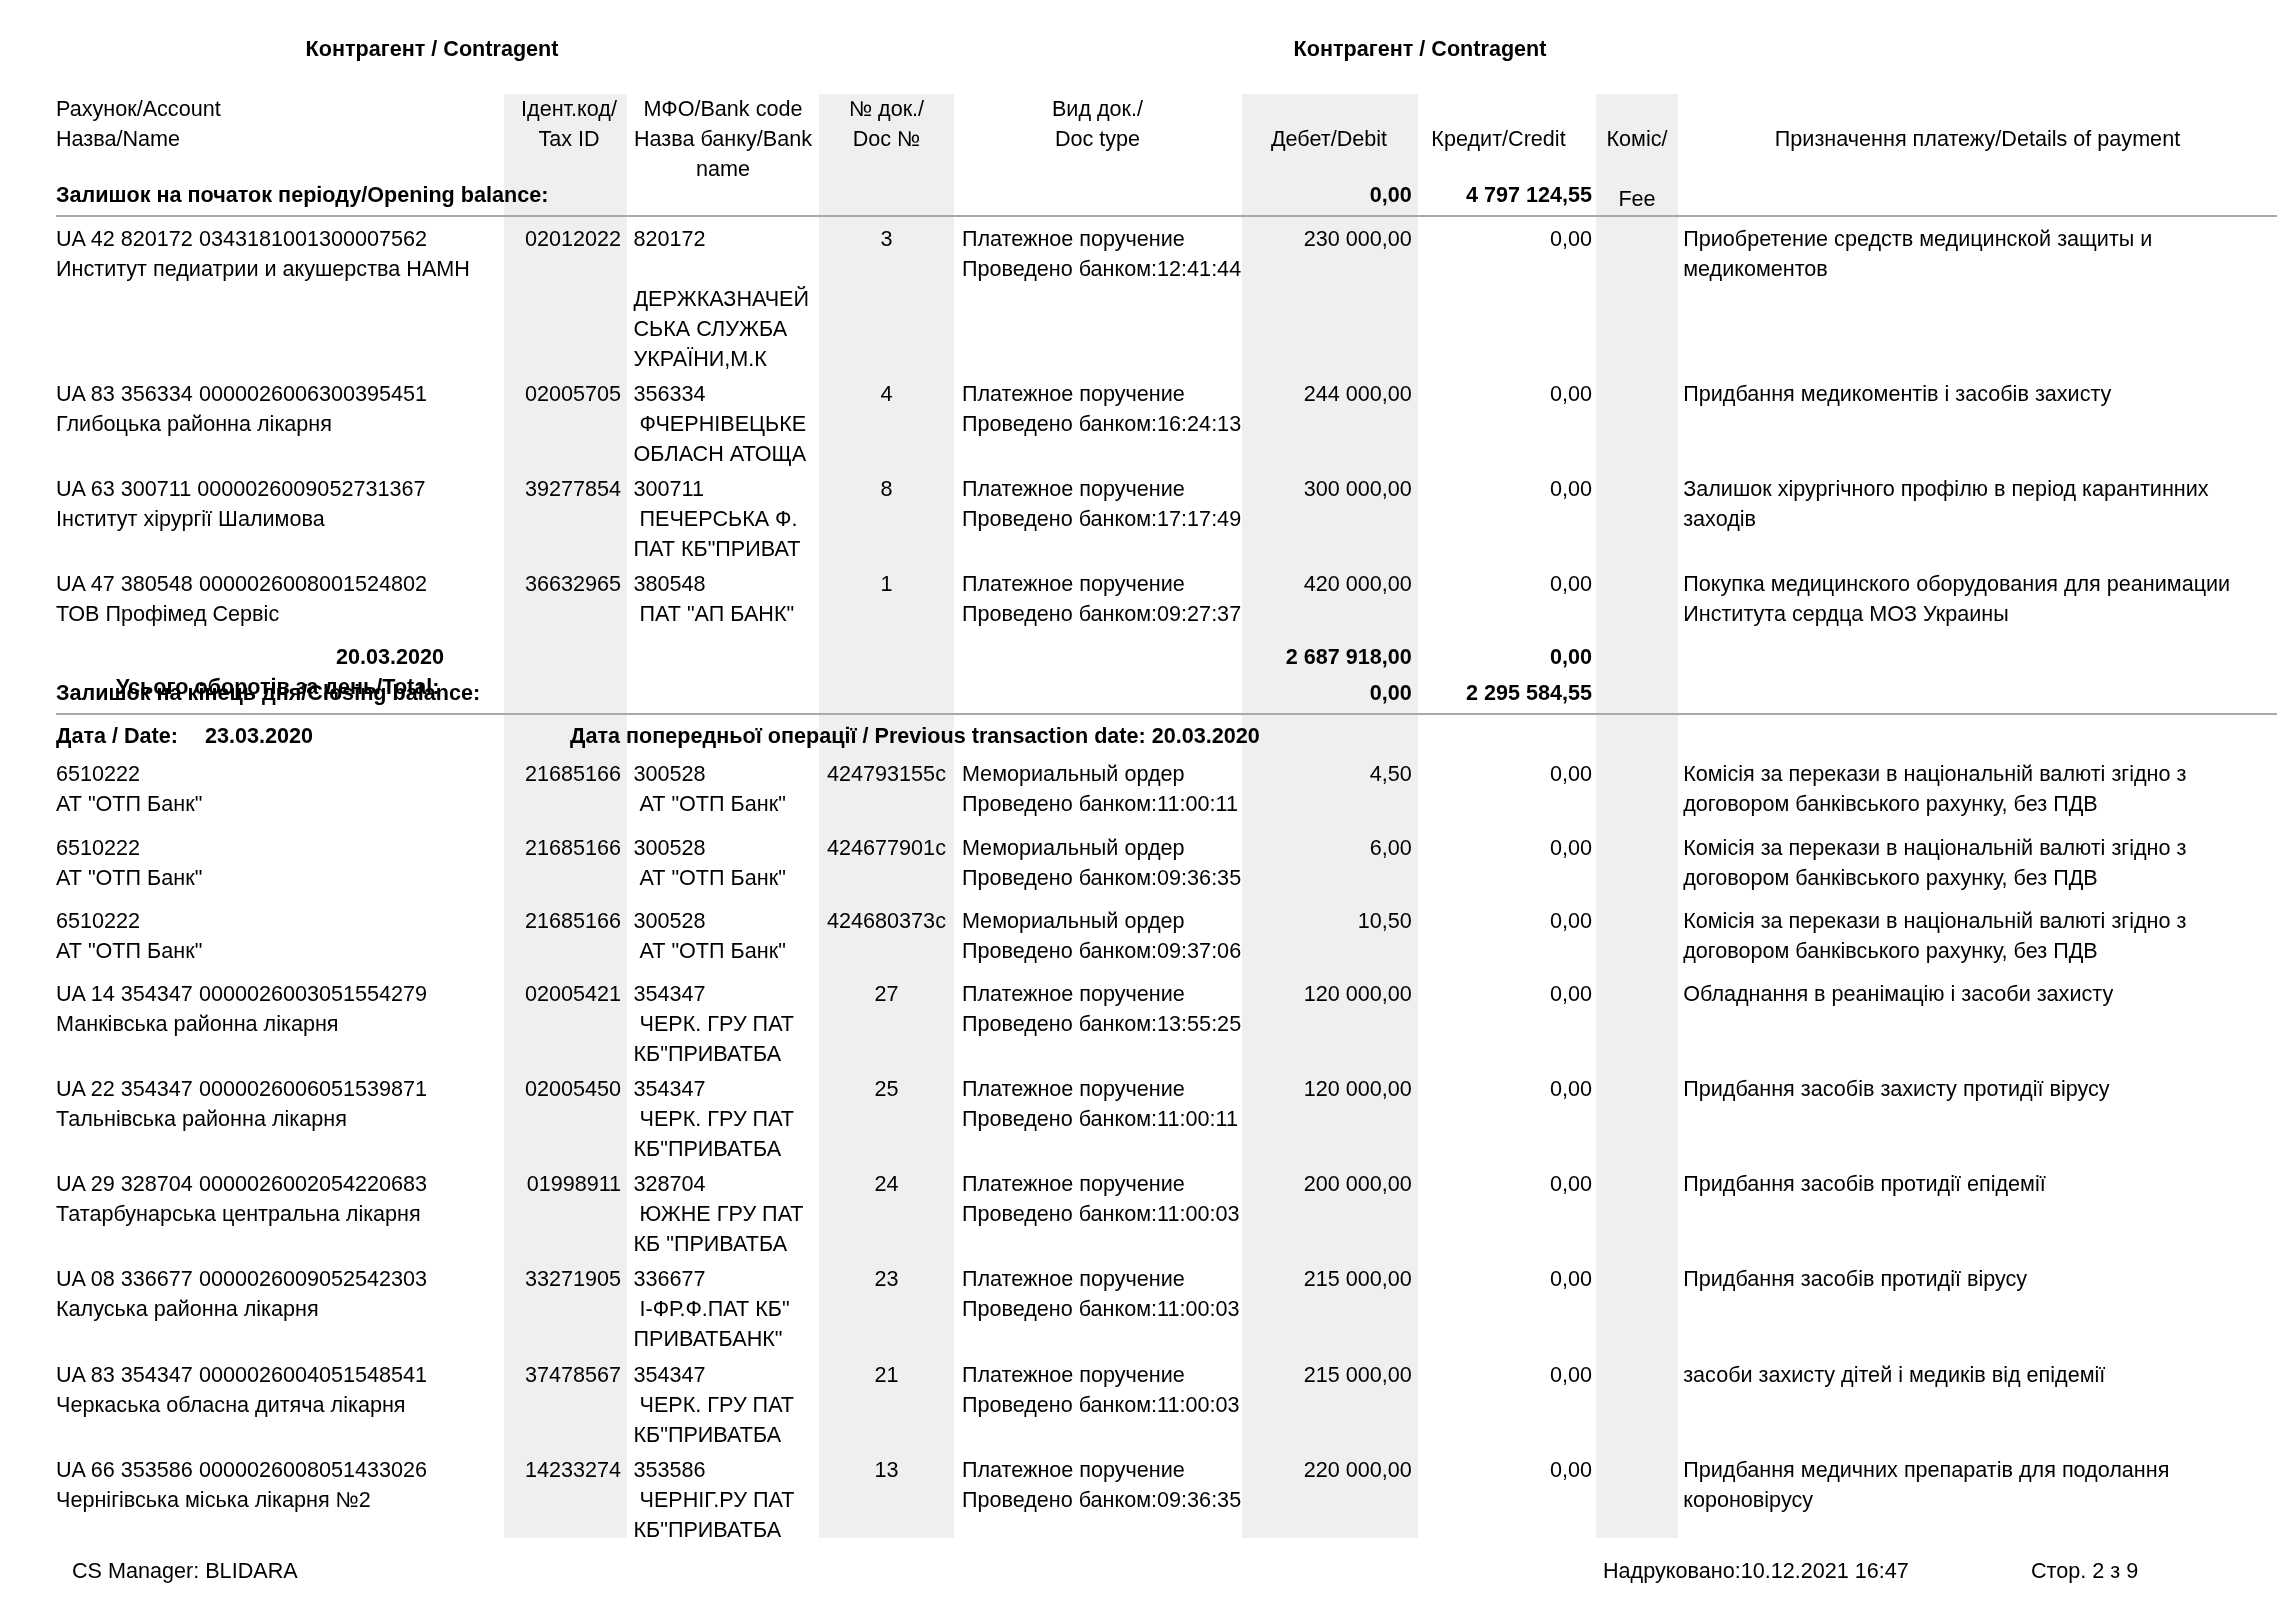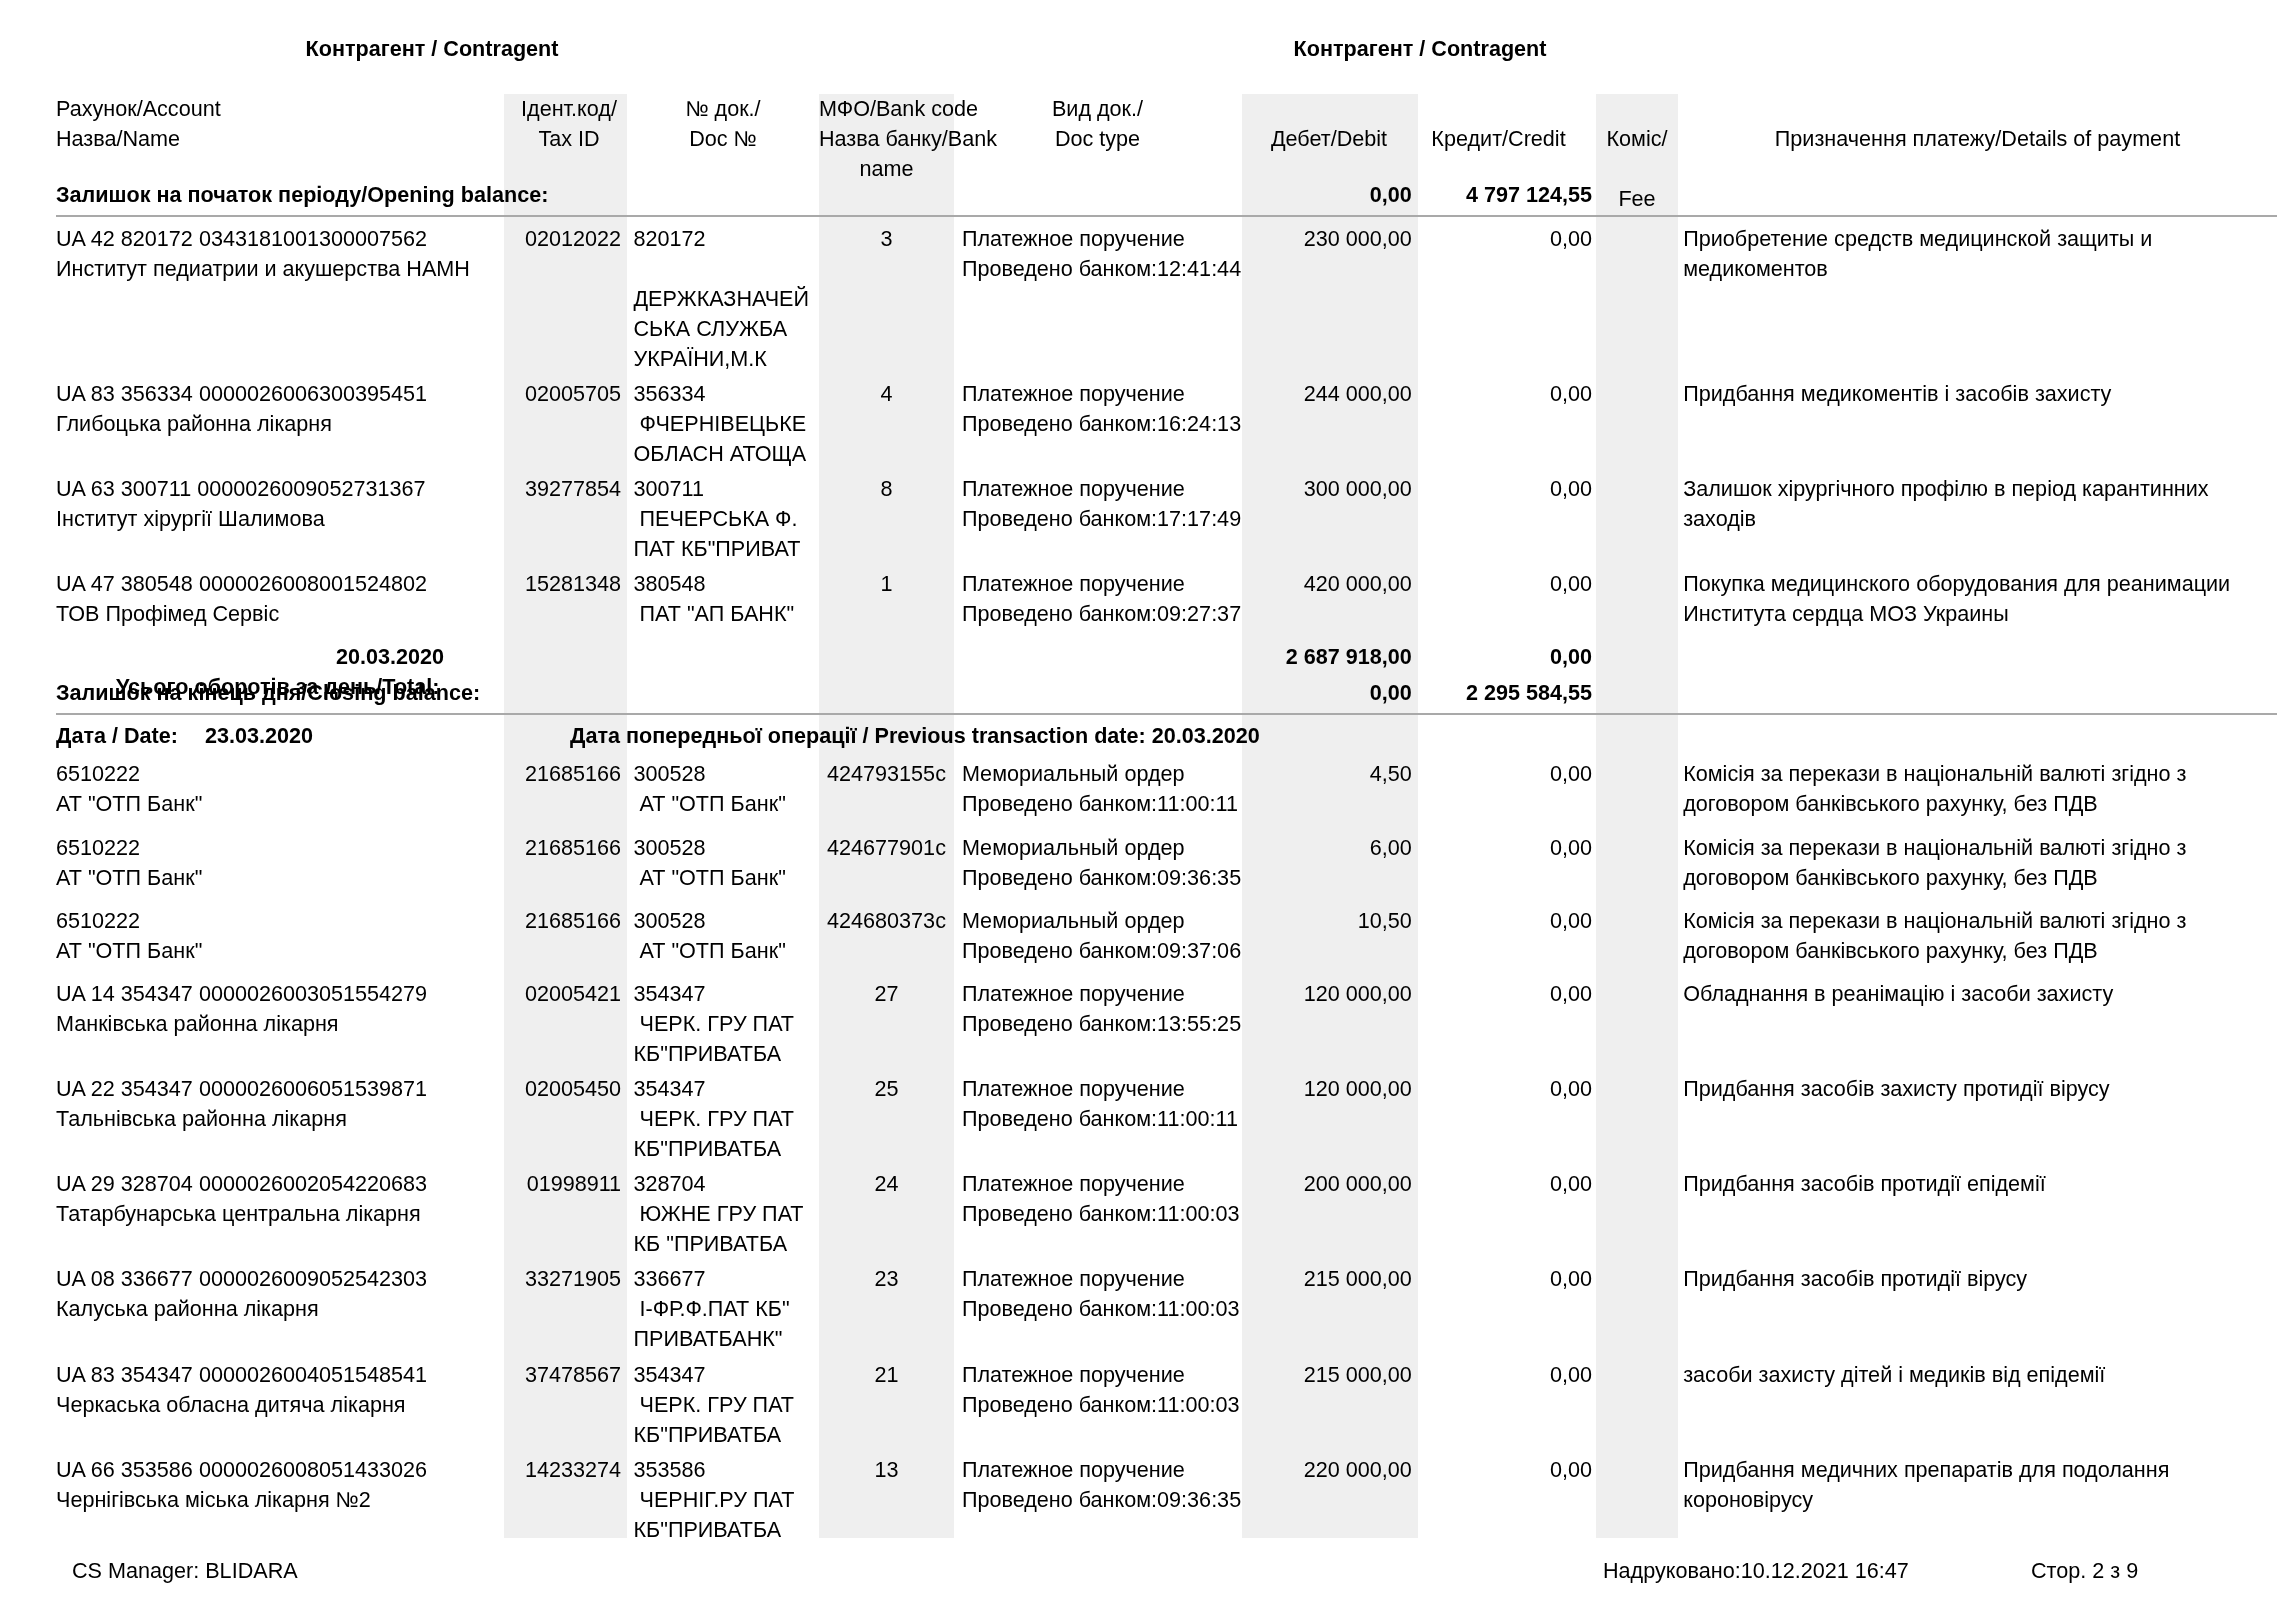--- a/index.html
+++ b/index.html
@@ -88,25 +88,25 @@
     <div class="ghead ghead-left">Контрагент / Contragent</div>
     <div class="ghead ghead-right">Контрагент / Contragent</div>
 
     <div class="table">
 
       <div class="row header-row">
         <div class="cell c-account">Рахунок/Account
 Назва/Name</div>
         <div class="cell c-tax">Ідент.код/
 Tax ID</div>
-        <div class="cell c-doc">№ док./
-Doc №</div>
         <div class="cell c-bank">МФО/Bank code
 Назва банку/Bank
 name</div>
+        <div class="cell c-doc">№ док./
+Doc №</div>
         <div class="cell c-type">Вид док./
 Doc type</div>
         <div class="cell c-debit">Дебет/Debit</div>
         <div class="cell c-credit">Кредит/Credit</div>
         <div class="cell c-fee">Коміс/
 
 Fee</div>
         <div class="cell c-details">Призначення платежу/Details of payment</div>
       </div>
 
@@ -166,21 +166,21 @@
 Проведено банком:17:17:49</div>
     <div class="cell c-debit">300 000,00</div>
     <div class="cell c-credit">0,00</div>
     <div class="cell c-fee"></div>
     <div class="cell c-details">Залишок хірургічного профілю в період карантинних
 заходів</div>
   </div>
           <div class="row t-row">
     <div class="cell c-account">UA 47 380548 0000026008001524802
 ТОВ Профімед Сервіс</div>
-    <div class="cell c-tax">15281348</div>
+    <div class="cell c-tax">36632965</div>
     <div class="cell c-bank">380548
  ПАТ "АП БАНК"</div>
     <div class="cell c-doc">1</div>
     <div class="cell c-type">Платежное поручение
 Проведено банком:09:27:37</div>
     <div class="cell c-debit">420 000,00</div>
     <div class="cell c-credit">0,00</div>
     <div class="cell c-fee"></div>
     <div class="cell c-details">Покупка медицинского оборудования для реанимации
 Института сердца МОЗ Украины</div>

